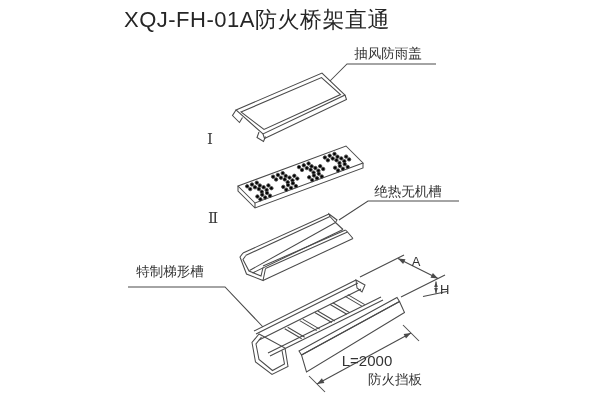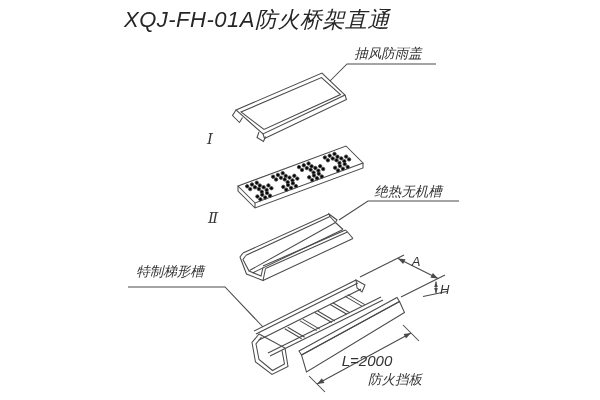--- a/index.html
+++ b/index.html
@@ -1,16 +1,16 @@
 <!DOCTYPE html>
 <html><head>
 <meta charset="utf-8">
 <style>
   html,body{margin:0;padding:0;background:#ffffff;}
-  .stage{width:600px;height:400px;background:#ffffff;position:relative;overflow:hidden;font-style:italic;}
+  .stage{width:600px;height:400px;background:#ffffff;position:relative;overflow:hidden;}
   svg{display:block;}
   text{font-family:"Liberation Sans","DejaVu Sans",sans-serif;fill:#333333;}
   .t-title{font-size:22px;font-weight:500;fill:#262626;letter-spacing:.5px;}
   .t-label{font-size:13.5px;}
   .t-dim{font-size:13px;}
   .t-diml{font-size:15px;}
   .t-roman{font-size:15px;font-family:"DejaVu Serif","Liberation Serif",serif;fill:#3a3a3a;}
   .ln path,.ln circle{fill:none;stroke-width:1.05;}
   .fillw{fill:#ffffff;}
   .arrow{stroke:none;}

